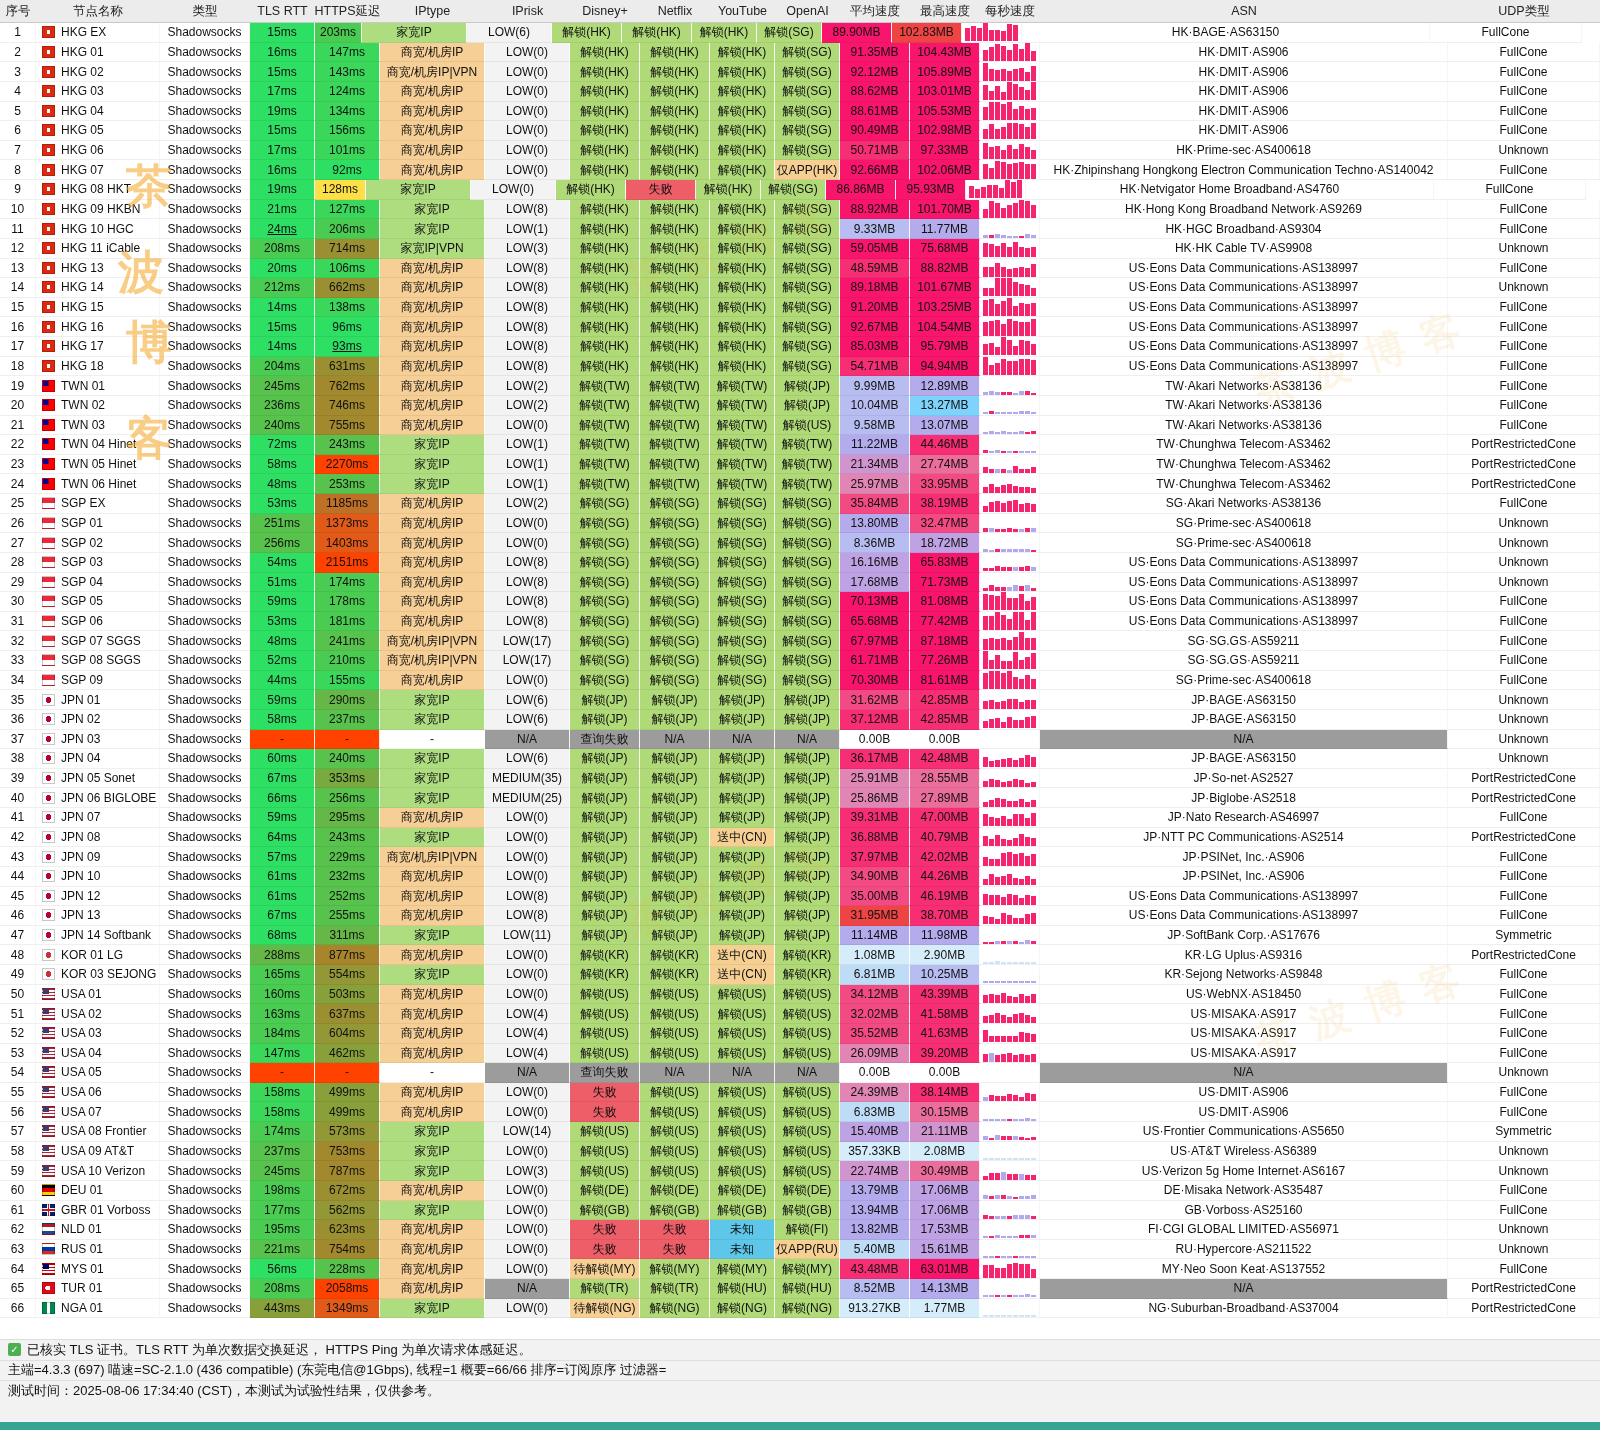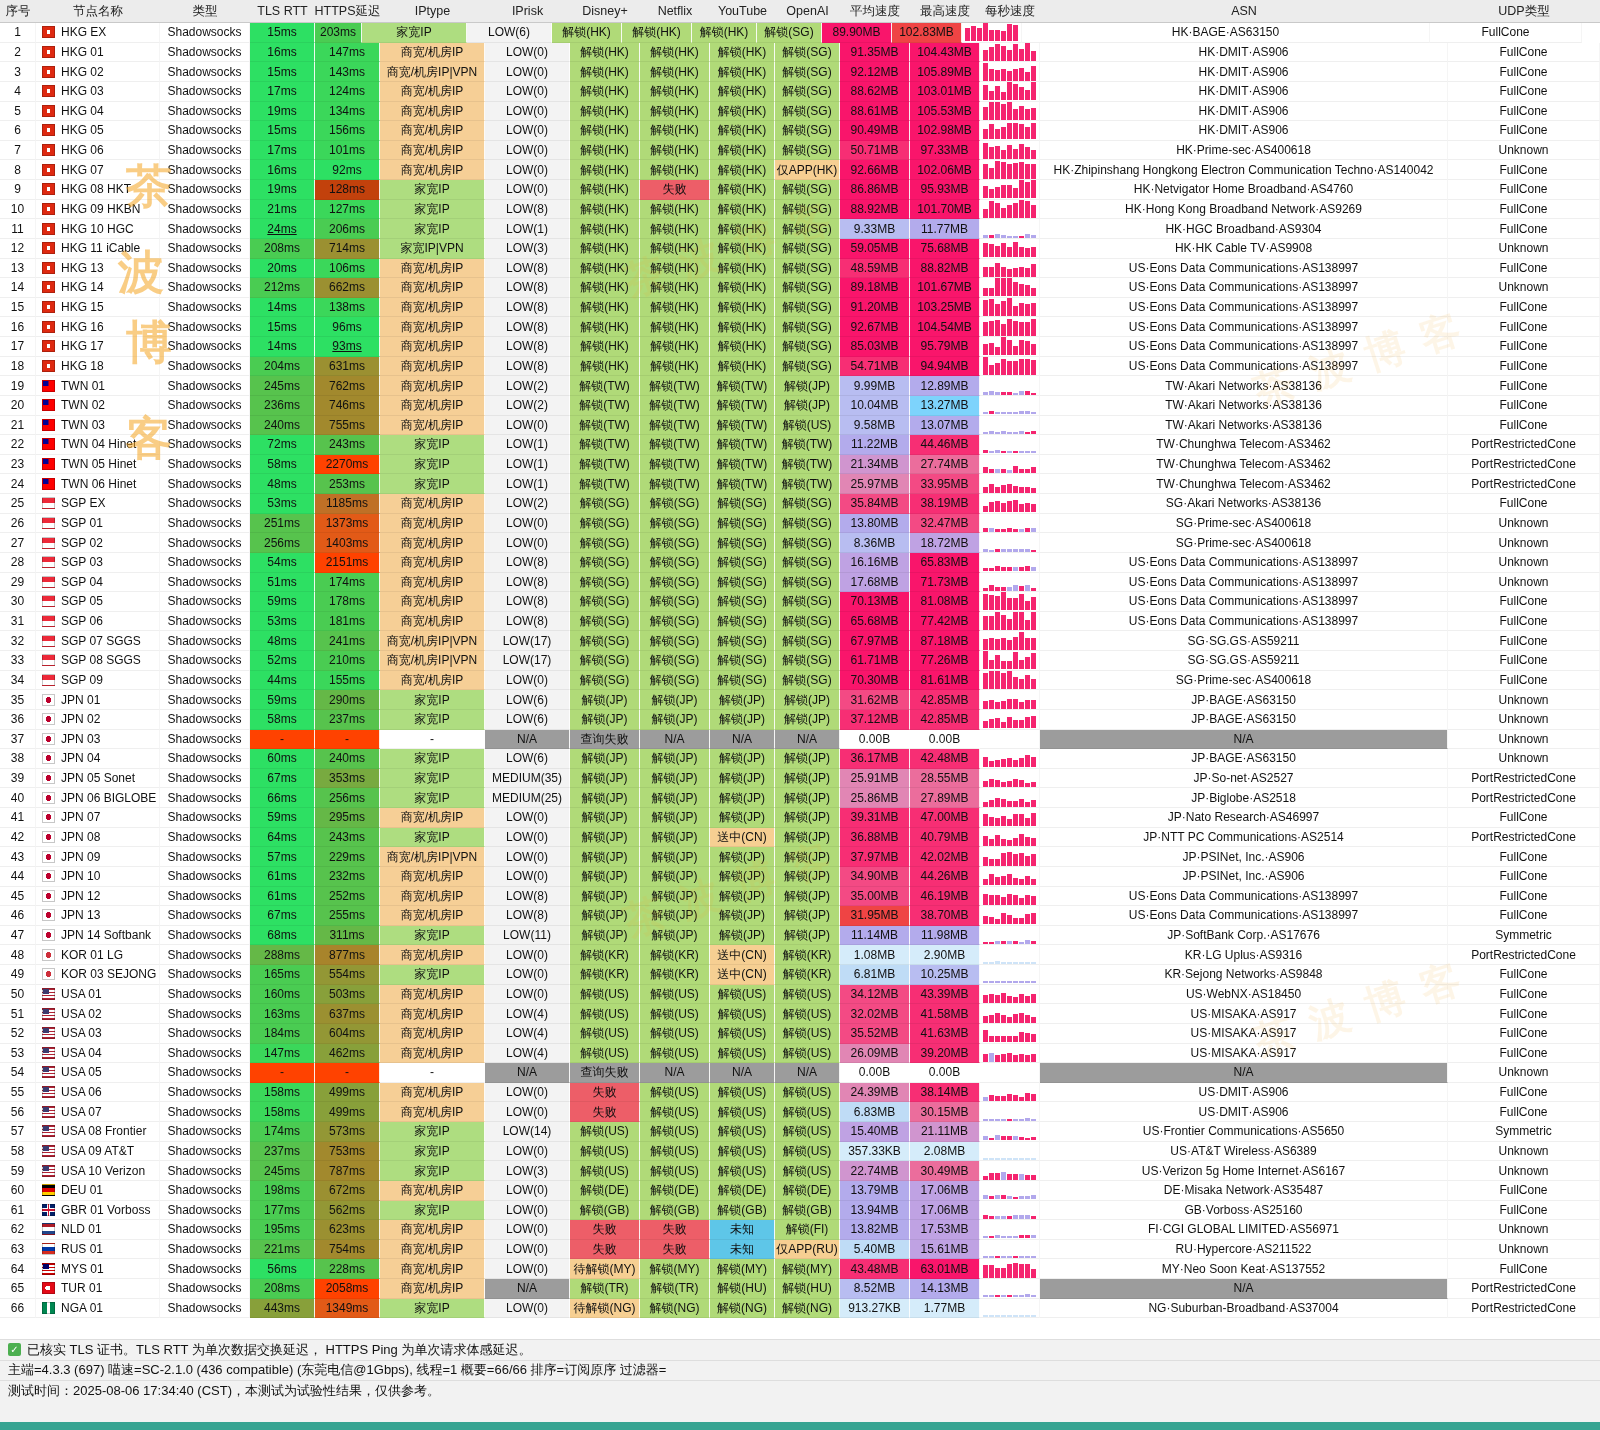--- a/index.html
+++ b/index.html
@@ -317,21 +317,21 @@
         <div class="cell white" style="width: 152px;">FullCone</div>
       </div>
       <div class="row">
         <div class="cell white" style="width: 36px;">9</div>
         <div class="cell white name-cell" style="width: 124px;">
           <span class="flag" style="background: radial-gradient(circle, rgb(255, 255, 255) 0px, rgb(255, 255, 255) 2px, rgb(222, 41, 16) 2px) rgb(222, 41, 16);"></span>
           <span>HKG 08 HKT</span>
         </div>
         <div class="cell white" style="width: 90px;">Shadowsocks</div>
         <div class="cell" style="width: 65px; background: rgb(45, 224, 99);">19ms</div>
-        <div class="cell" style="width: 65px; background: #c2410c;">128ms</div>
+        <div class="cell" style="width: 51px; background: #fde047;">128ms</div>
         <div class="cell" style="width: 105px; background: rgb(174, 221, 128);">家宽IP</div>
         <div class="cell" style="width: 85px; background: rgb(243, 243, 243);">LOW(0)</div>
         <div class="cell" style="width: 70px; background: rgb(176, 218, 120);">解锁(HK)</div>
         <div class="cell" style="width: 70px; background: rgb(237, 94, 104);">失败</div>
         <div class="cell" style="width: 65px; background: rgb(176, 218, 120);">解锁(HK)</div>
         <div class="cell" style="width: 65px; background: rgb(176, 218, 120);">解锁(SG)</div>
         <div class="cell" style="width: 70px; background: rgb(249, 21, 107);">86.86MB</div>
         <div class="cell" style="width: 70px; background: rgb(249, 21, 107);">95.93MB</div>
         <div class="cell white" style="width: 60px;">
           <div class="barbox">

